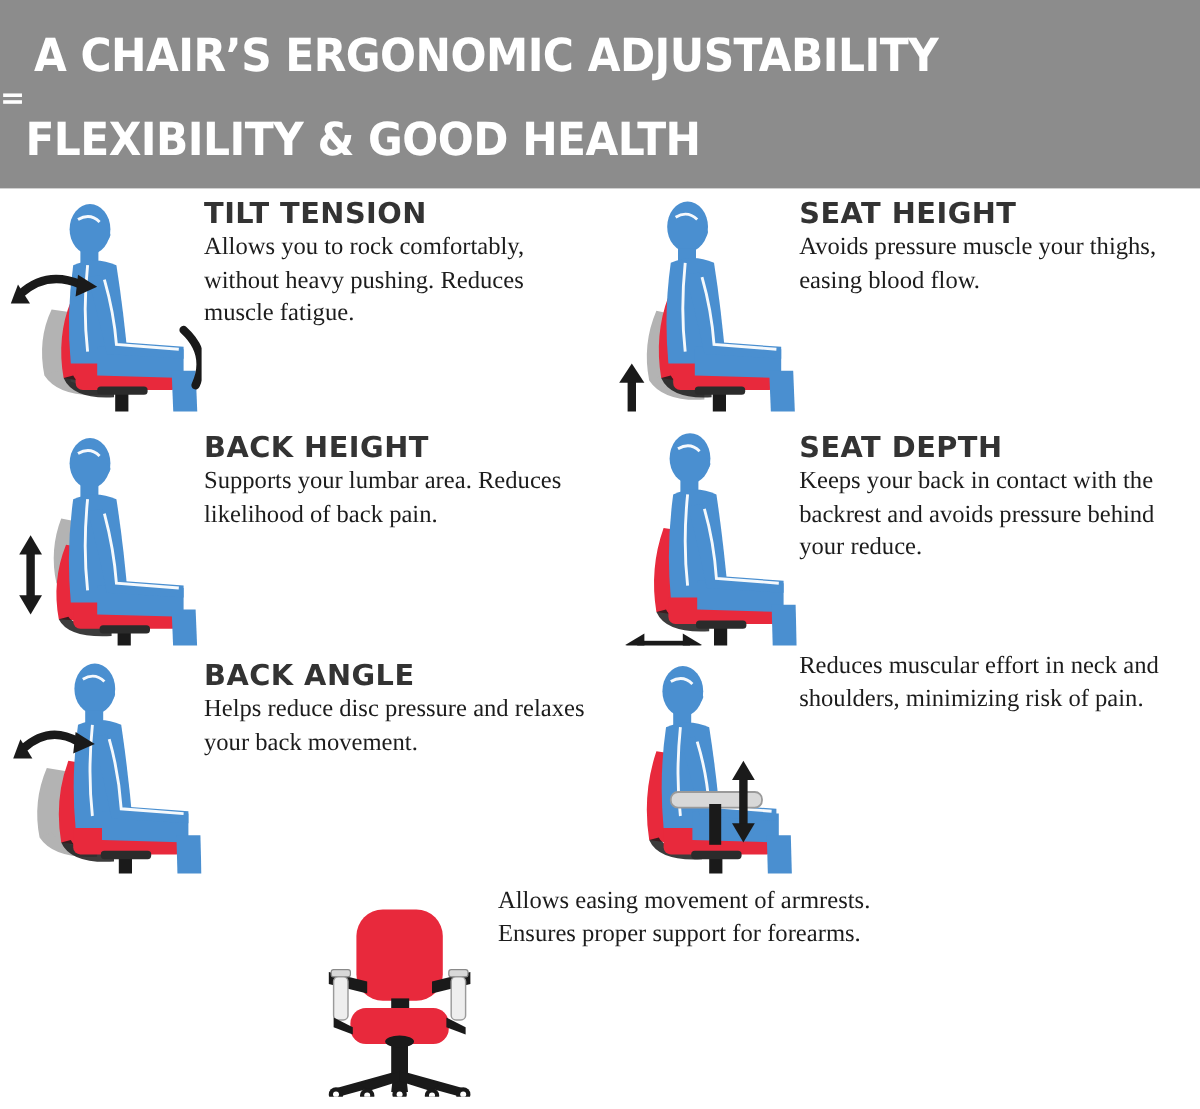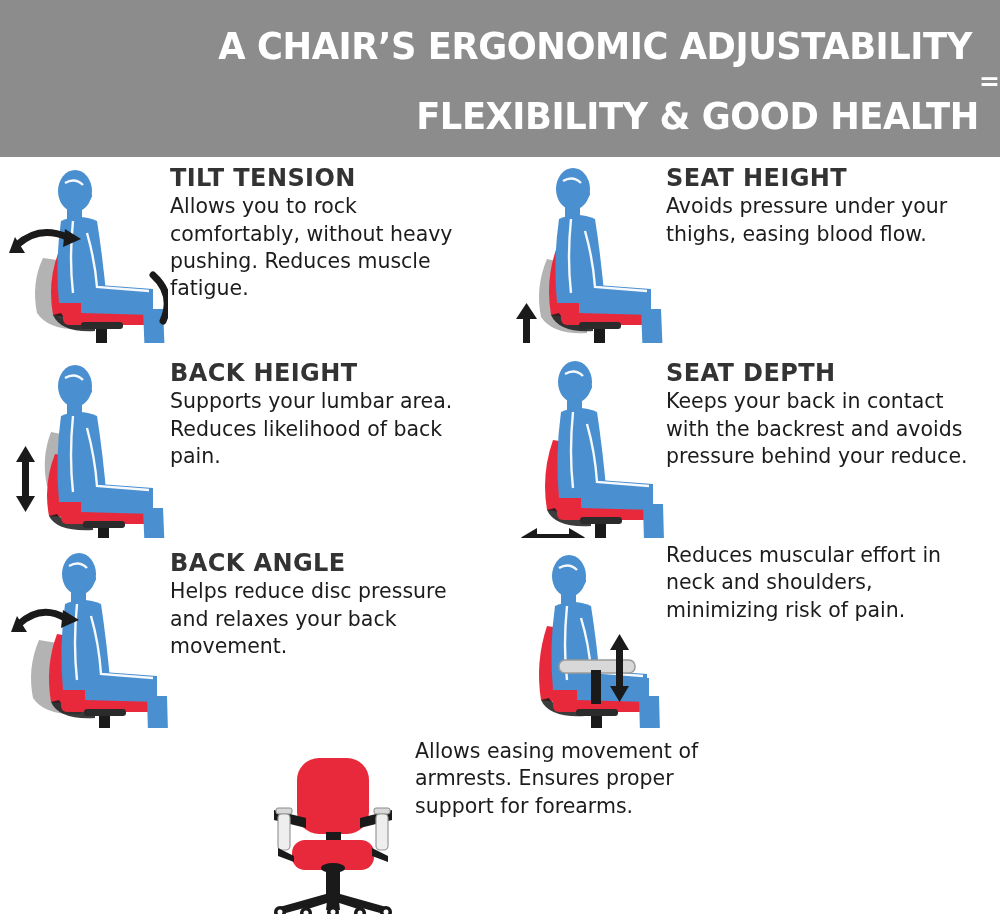--- a/index.html
+++ b/index.html
@@ -13,21 +13,21 @@
     overflow: hidden;
   }
 
   
   .header {
     background: #8c8c8c;
     height: 157px;
     width: 100%;
     display: flex;
     flex-direction: column;
-    align-items: flex-end;
+    align-items: flex-start;
     justify-content: center;
     padding-top: 4px;
   }
   .header-line1, .header-line3 {
     color: #ffffff;
     font-weight: bold;
     font-size: 38px;
     line-height: 1.0;
     letter-spacing: -0.5px;
     text-align: center;
@@ -81,20 +81,21 @@
     margin: 8px 0 2px 0;
     line-height: 1.1;
     white-space: nowrap;
   }
   .desc {
     font-size: 20.5px;
     color: #1c1c1c;
     line-height: 1.33;
     margin: 0;
     font-weight: 400;
+    font-family: Liberation Serif, serif;
   }
 
   
   .bottom {
     display: flex;
     justify-content: center;
     align-items: flex-start;
     margin-top: 6px;
   }
   .bottom .fig { width: 160px; flex: 0 0 160px; }
@@ -248,21 +249,21 @@
 
           <g fill="#1a1a1a">
             <rect x="24" y="150" width="7" height="44"></rect>
             <polygon points="27.5,140 38,156 17,156"></polygon>
             <polygon points="27.5,204 38,188 17,188"></polygon>
           </g>
         </svg>
       </div>
       <div class="txt">
         <div class="head">SEAT HEIGHT</div>
-        <div class="desc">Avoids pressure under your thighs, easing blood flow.</div>
+        <div class="desc">Avoids pressure muscle your thighs, easing blood flow.</div>
       </div>
     </div>
   </div>
 
   <div class="row r2">
 
     <div class="cell">
       <div class="fig">
         <svg width="165" height="180" viewBox="0 0 165 180" aria-hidden="true">
           <g>

